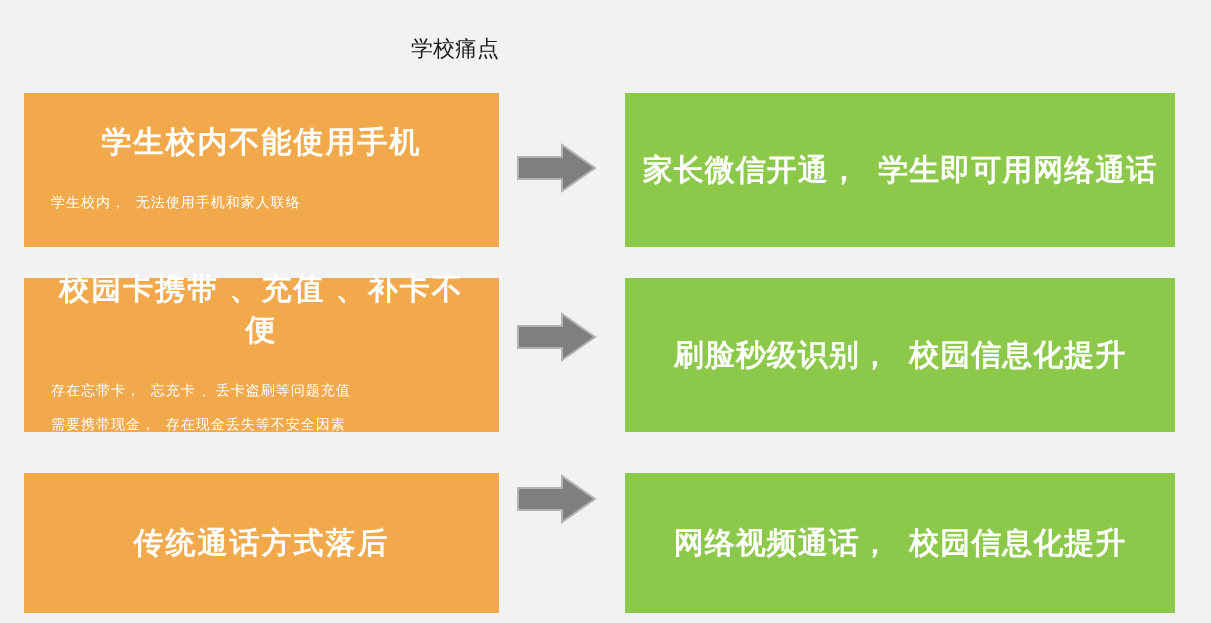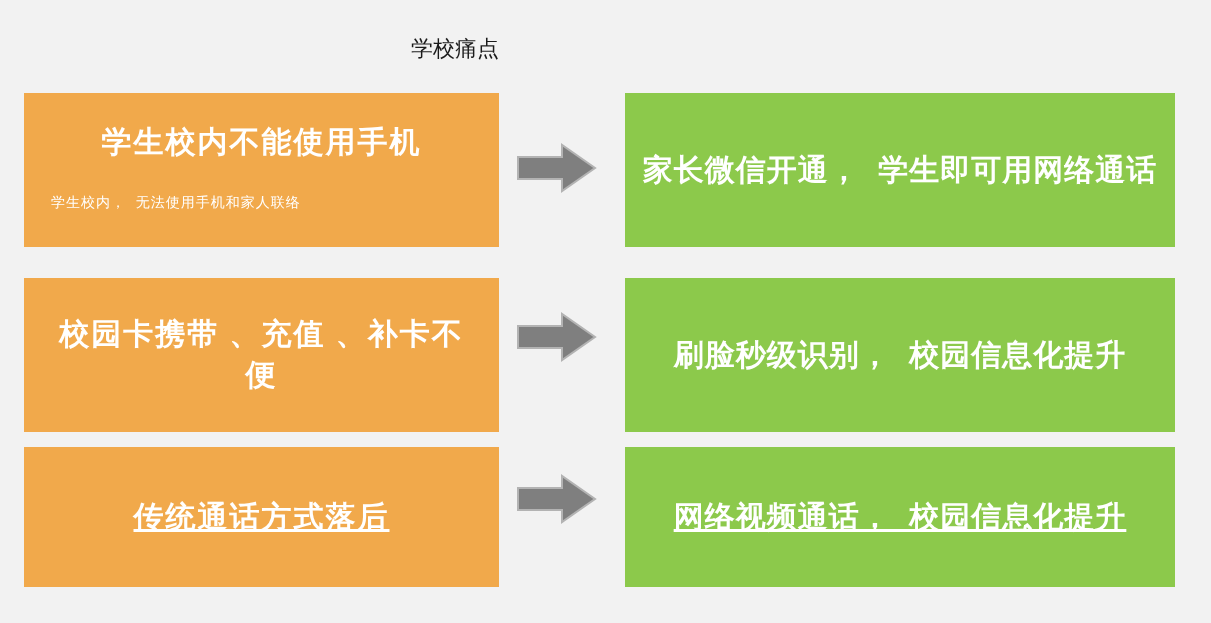--- a/index.html
+++ b/index.html
@@ -65,21 +65,21 @@
   .adv-text {
     font-size: 30px;
     font-weight: bold;
     letter-spacing: 1px;
     text-align: center;
     white-space: pre-wrap;
   }
 
   .row-1 .pain-box, .row-1 .adv-box { top: 93px;  height: 154px; }
   .row-2 .pain-box, .row-2 .adv-box { top: 270px; height: 154px; margin-top: 8px; }
-  .row-3 .pain-box, .row-3 .adv-box { top: 447px; height: 140px; text-decoration: underline; }
+  .row-3 .pain-box, .row-3 .adv-box { top: 473px; height: 140px; }
 
   .arrow {
     position: absolute;
     left: 517px;
     width: 80px;
     height: 50px;
   }
   .row-1 .arrow { top: 143px; }
   .row-2 .arrow { top: 312px; }
   .row-3 .arrow { top: 474px; }
@@ -104,20 +104,22 @@
       </svg>
     </div>
     <div class="adv-box">
       <div class="adv-text">家长微信开通，  学生即可用网络通话</div>
     </div>
   </div>
 
   <div class="row row-2">
     <div class="pain-box">
       <div class="pain-title">校园卡携带 、充值 、补卡不便</div>
+      <div class="pain-detail">存在忘带卡，  忘充卡 、丢卡盗刷等问题充值
+需要携带现金，  存在现金丢失等不安全因素</div>
     </div>
     <div class="arrow">
       <svg viewBox="0 0 80 50" preserveAspectRatio="none" aria-hidden="true">
         <polygon points="1,14 45,14 45,2 78,25 45,48 45,36 1,36" fill="#7F7F7F" stroke="#B3B3B3" stroke-width="2" class="arrow-shape"></polygon>
       </svg>
     </div>
     <div class="adv-box">
       <div class="adv-text">刷脸秒级识别，  校园信息化提升</div>
     </div>
   </div>

